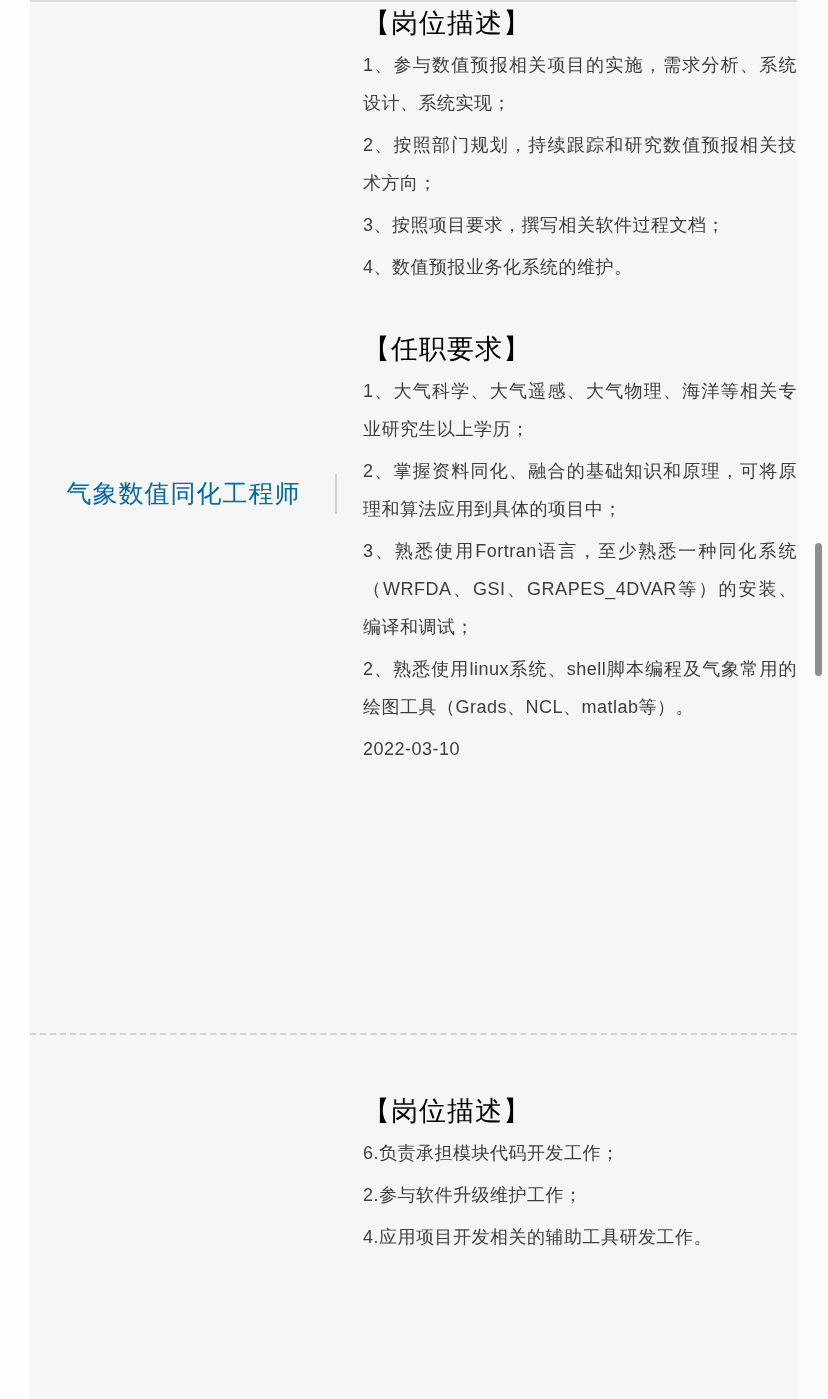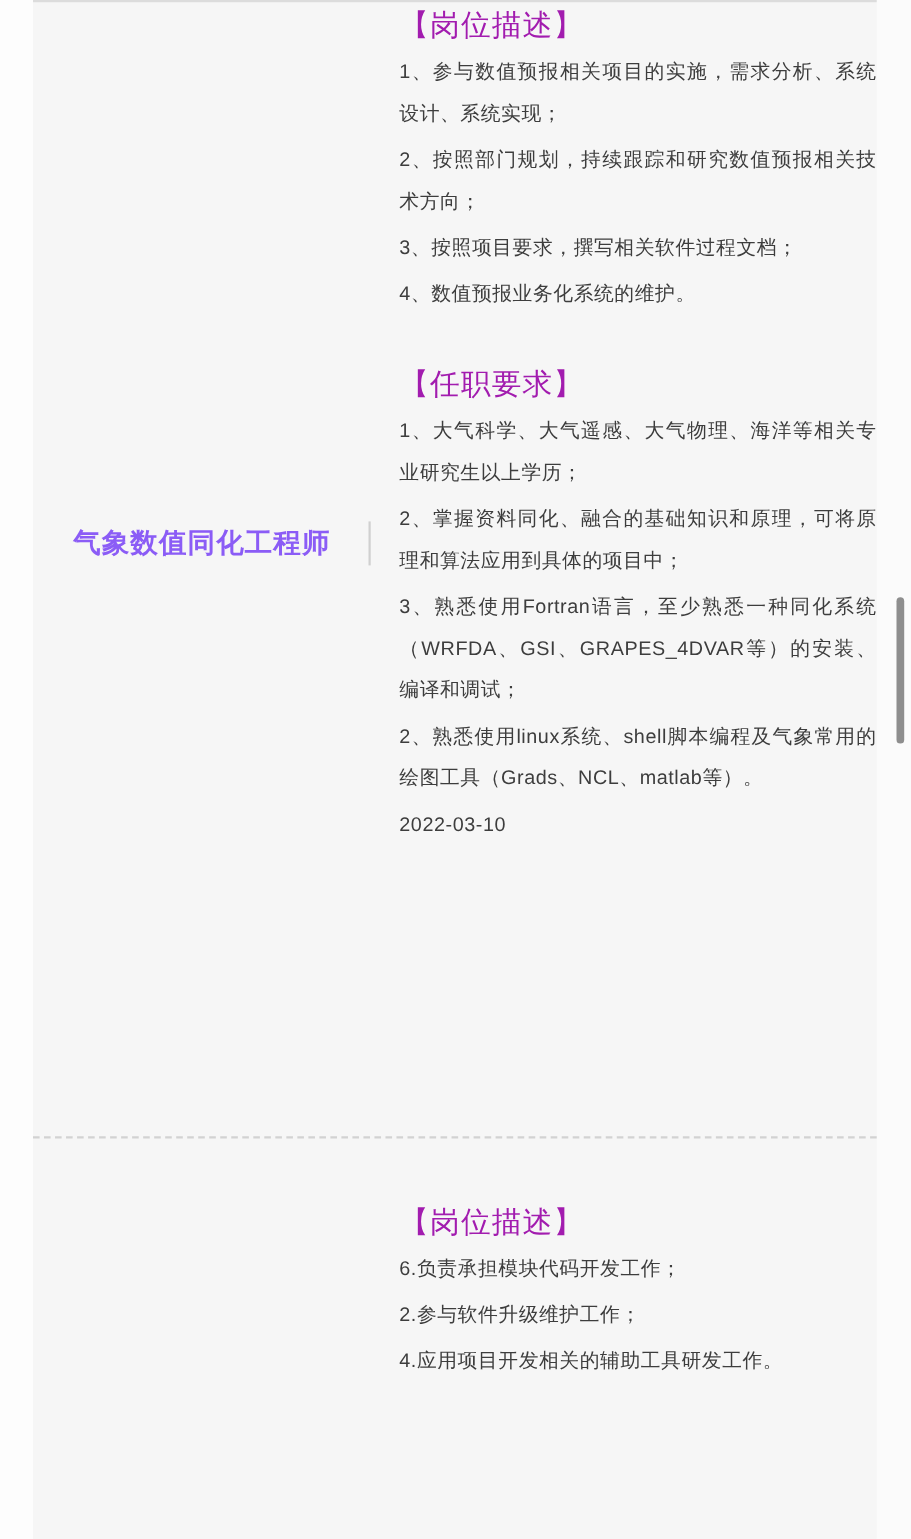--- a/index.html
+++ b/index.html
@@ -46,42 +46,42 @@
     position: relative;
     width: 307px;
     flex: 0 0 307px;
     display: flex;
     align-items: center;
     justify-content: center;
     padding-bottom: 48px;
   }
   .job-title {
     font-size: 25px;
-    font-weight: bold;
-    color: #8b5cf6;
+    font-weight: normal;
+    color: #0369a1;
     letter-spacing: 1px;
     text-align: left;
   }
   .title-divider {
     position: absolute;
     right: 0;
     top: calc(50% - 44px);
     width: 2px; height: 40px;
     background: #d0d0d0;
   }
   .details-cell {
     flex: 1 1 auto;
     padding: 2px 0 0 26px;
   }
   .job-row.second .details-cell { padding-top: 57px; }
   .sec-heading {
     font-size: 27px;
     line-height: 38px;
     margin: 44px 0 0 0;
-    color: #a21caf;
+    color: #000000;
     letter-spacing: 1px;
   }
   .sec-heading:first-child { margin-top: 0; }
   .para {
     font-size: 18px;
     line-height: 38px;
     margin: 4px 0 0 0;
     color: #3d3d3d;
     text-align: justify;
     word-break: break-all;

